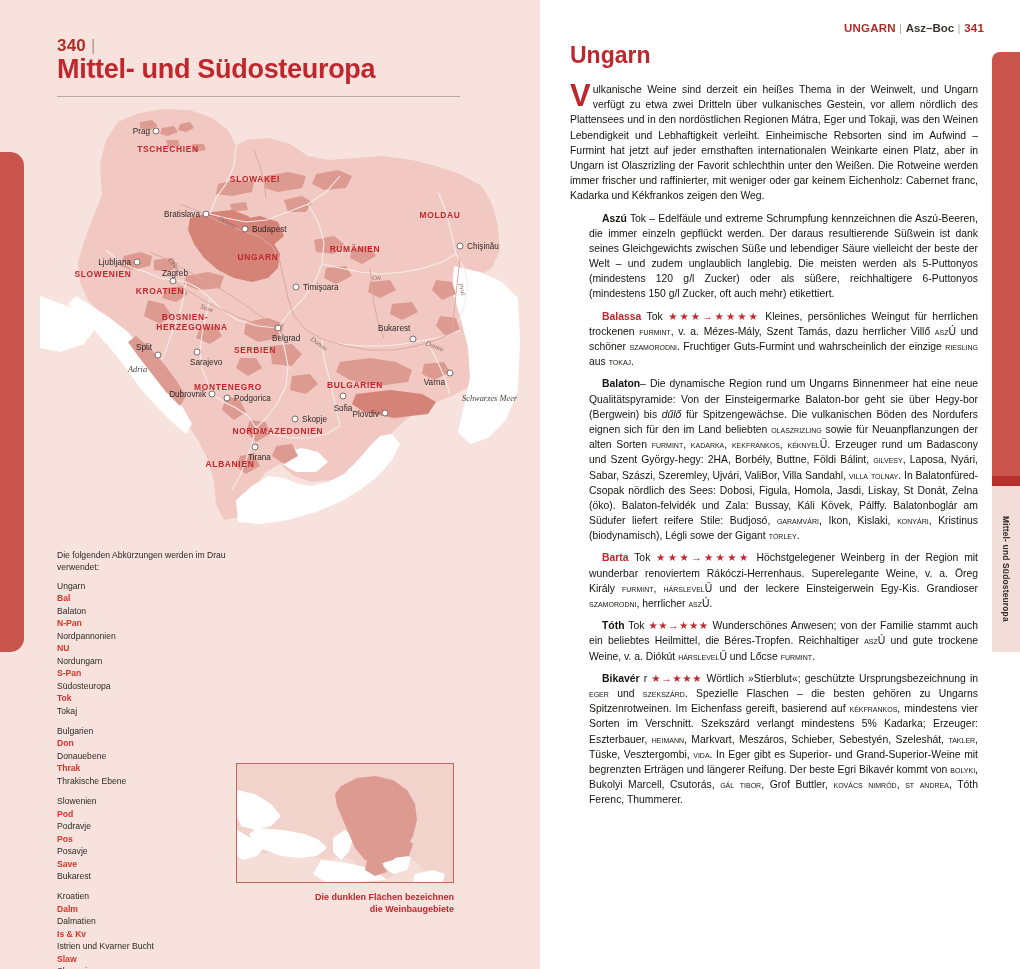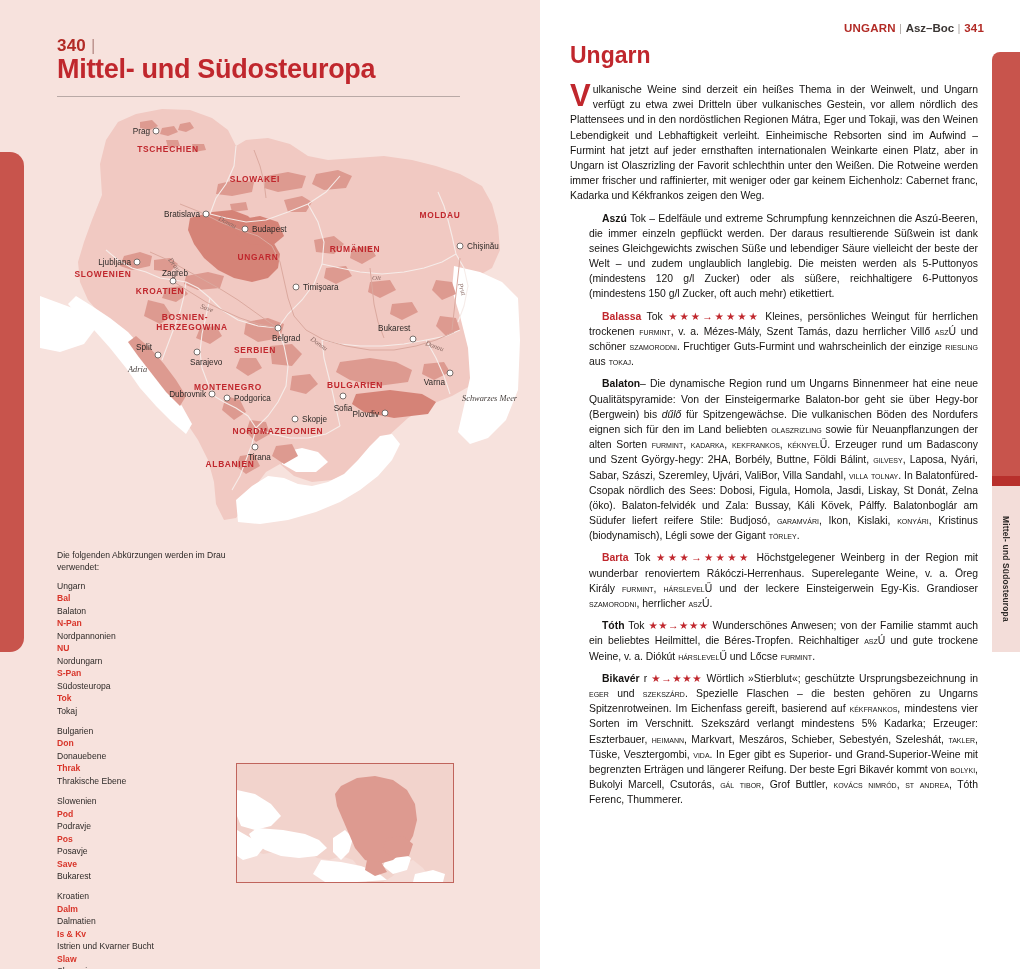--- a/index.html
+++ b/index.html
@@ -468,20 +468,24 @@
       <path fill="#ffffff" d="M 178,110 L 196,106 L 208,110 L 206,118 L 176,118 Z"></path>
 
       <path fill="#dd9a90" d="
         M 104,22 L 120,14 L 138,12 L 156,16 L 170,26 L 178,40 L 180,56
         L 176,72 L 168,86 L 156,96 L 142,100 L 128,96 L 118,84 L 112,70
         L 106,56 L 100,42 L 98,30 Z"></path>
       <path fill="#dd9a90" d="M 150,74 L 166,72 L 176,80 L 172,92 L 156,94 L 146,86 Z"></path>
       <path fill="#dd9a90" d="M 130,96 L 144,98 L 150,108 L 138,112 L 128,106 Z"></path>
     </svg>
   </div>
+  <div id="inset-caption">
+    <div>Die dunklen Flächen bezeichnen</div>
+    <div>die Weinbaugebiete</div>
+  </div>
 </div>
 
 <div id="right-page">
 
   <div id="right-header">
     <span>UNGARN</span><span class="sep"> | </span><span class="mid">Asz–Boc</span><span class="sep"> | </span><span>341</span>
   </div>
 
   <div id="right-title">Ungarn</div>
 

